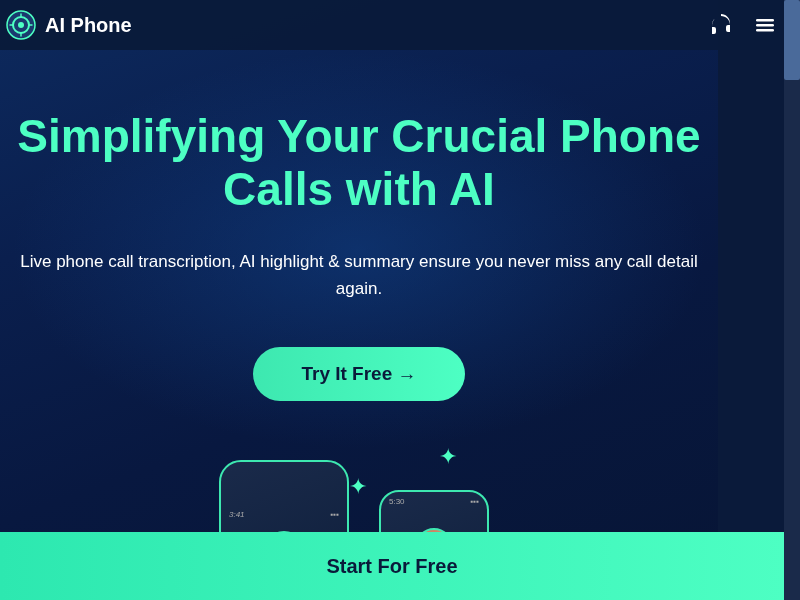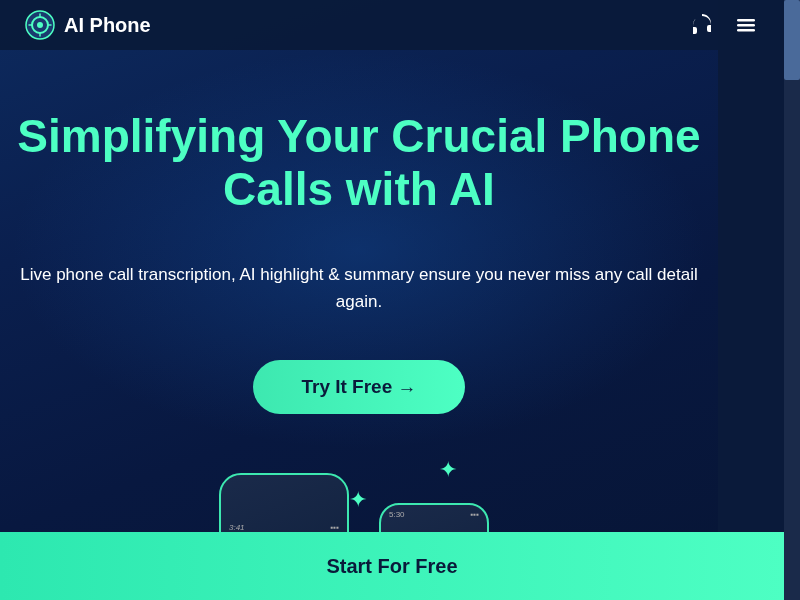--- a/index.html
+++ b/index.html
@@ -20,21 +20,21 @@
     .navbar {
       position: fixed;
       top: 0;
       left: 0;
       width: 784px;
       height: 50px;
       background: rgba(10, 26, 58, 0.95);
       display: flex;
       align-items: center;
       justify-content: space-between;
-      padding: 0 24px;
+      padding: 0 5px;
       z-index: 100;
     }
 
     .logo-area {
       display: flex;
       align-items: center;
       gap: 8px;
     }
 
     .logo-icon {
@@ -100,21 +100,21 @@
       position: relative;
       z-index: 2;
     }
 
     .hero-subtitle {
       color: #ffffff;
       font-size: 17px;
       font-weight: 500;
       line-height: 1.6;
       max-width: 680px;
-      margin: 25px auto 36px;
+      margin: 12px auto 36px;
       position: relative;
       z-index: 2;
     }
 
     .cta-button {
       background: linear-gradient(90deg, #3de8b0 0%, #4dffc3 100%);
       color: #0a1a3a;
       border: none;
       border-radius: 50px;
       padding: 16px 48px;

